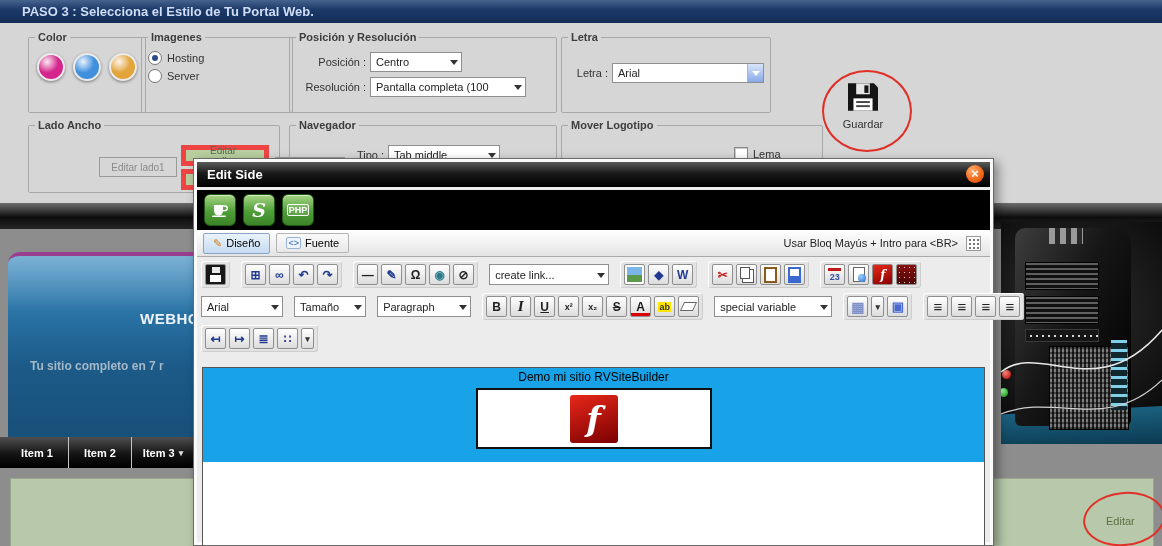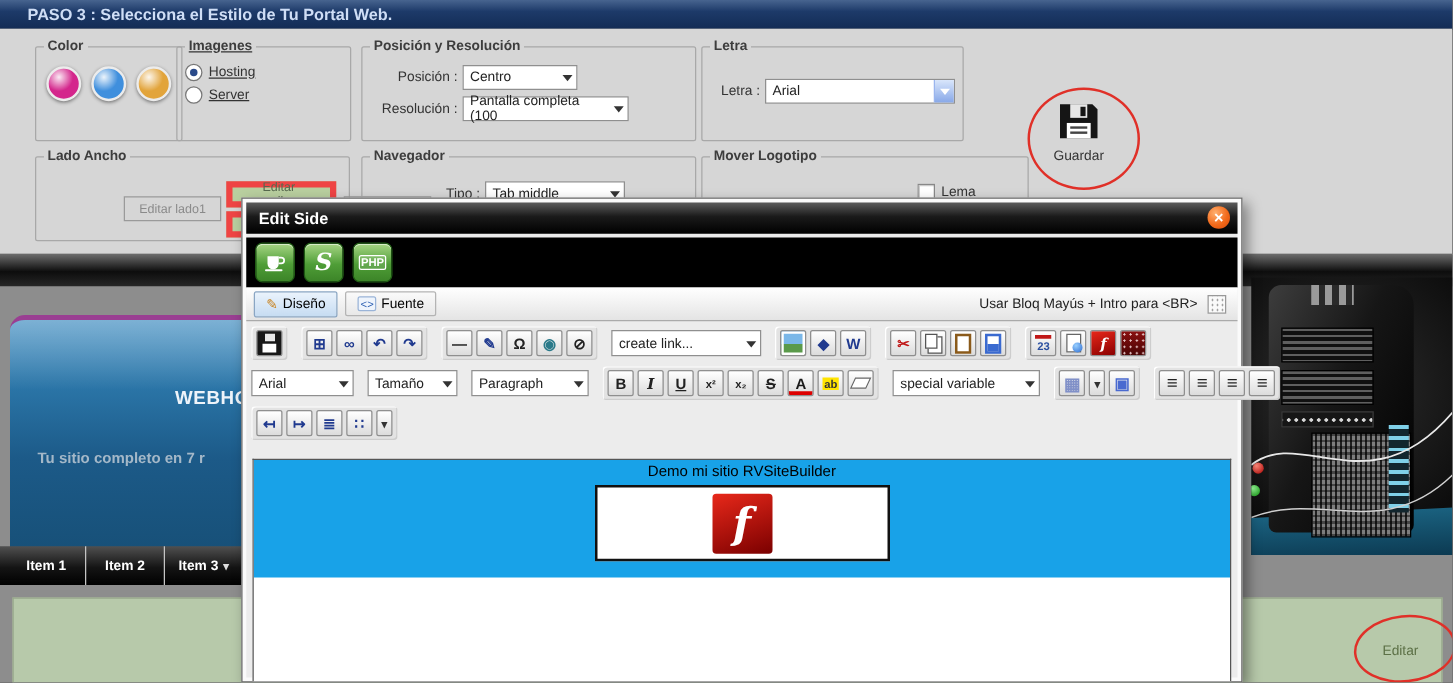--- a/index.html
+++ b/index.html
@@ -9,21 +9,21 @@
   .topbar{position:absolute;left:0;top:0;width:100%;height:23px;
           background:linear-gradient(#47648f,#1d3a69 40%,#132c55);
           border-bottom:1px solid #0c1f3d;padding-left:14px;}
   .topbar span{display:block;padding:4px 0 0 8px;font-size:13px;font-weight:bold;color:#cfdef6;}
   
   .panel{position:absolute;left:0;top:23px;width:100%;height:180px;background:#d6d6d6;
          border-bottom:1px solid #9a9a9a;font-size:11px;color:#333;}
   fieldset{position:absolute;border:1px solid #a8a8a8;border-radius:2px;margin:0;padding:4px 6px;box-sizing:border-box;}
   legend{font-weight:bold;color:#3d3d3d;font-size:11px;padding:0 3px;margin-top:14px;}
   .fs-color{left:28px;top:8px;width:102px;height:82px;}
-  .fs-img{left:141px;top:8px;width:140px;height:82px;text-decoration:underline;}
+  .fs-img{left:141px;top:8px;width:152px;height:82px;}
   .fs-pos{left:289px;top:8px;width:268px;height:82px;}
   .fs-letra{left:561px;top:8px;width:210px;height:82px;}
   .fs-lado{left:28px;top:96px;width:252px;height:74px;}
   .fs-nav{left:289px;top:96px;width:268px;height:74px;}
   .fs-logo{left:561px;top:96px;width:262px;height:74px;}
   .swatches{display:flex;gap:8px;padding:6px 2px;}
   .swatch{width:24px;height:24px;border-radius:50%;border:2px solid #ececec;
           box-shadow:0 1px 3px rgba(0,0,0,.45);}
   .sw1{background:radial-gradient(circle at 34% 28%,rgba(255,255,255,.9),rgba(255,255,255,0) 48%),#d4268c;}
   .sw2{background:radial-gradient(circle at 34% 28%,rgba(255,255,255,.9),rgba(255,255,255,0) 48%),#3f8fdd;}
@@ -199,21 +199,21 @@
       <legend>Posición y Resolución</legend>
       <div class="fld-row">
         <span class="lbl w70">Posición :</span>
         <span class="dd" style="width:92px">
           <span>Centro</span>
           <span class="arr"></span>
         </span>
       </div>
       <div class="fld-row">
         <span class="lbl w70">Resolución :</span>
-        <span class="dd" style="width:133px">
+        <span class="dd" style="width:156px">
           <span>Pantalla completa (100</span>
           <span class="arr"></span>
         </span>
       </div>
     </fieldset>
 
     <fieldset class="fs-letra">
       <legend>Letra</legend>
       <div class="fld-row" style="margin-top:16px;">
         <span class="lbl w40">Letra :</span>

